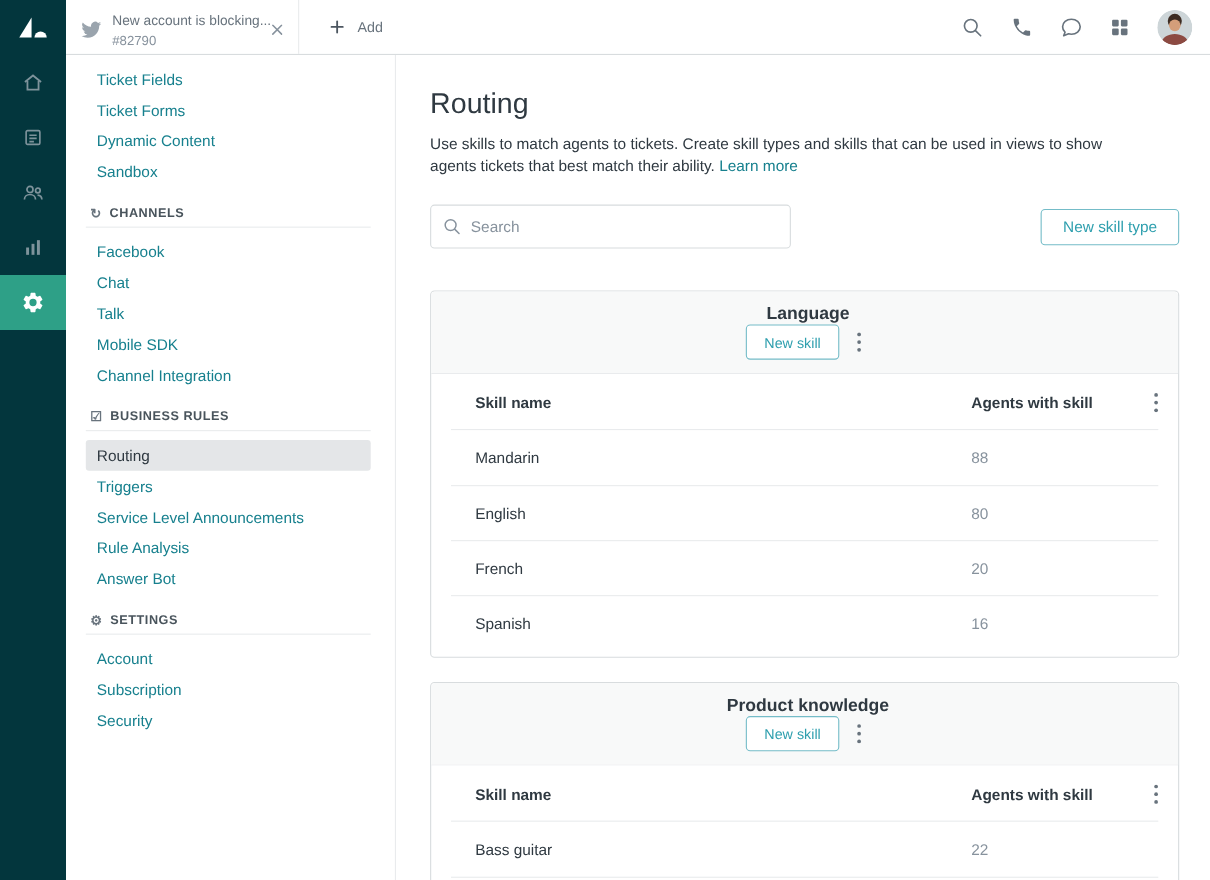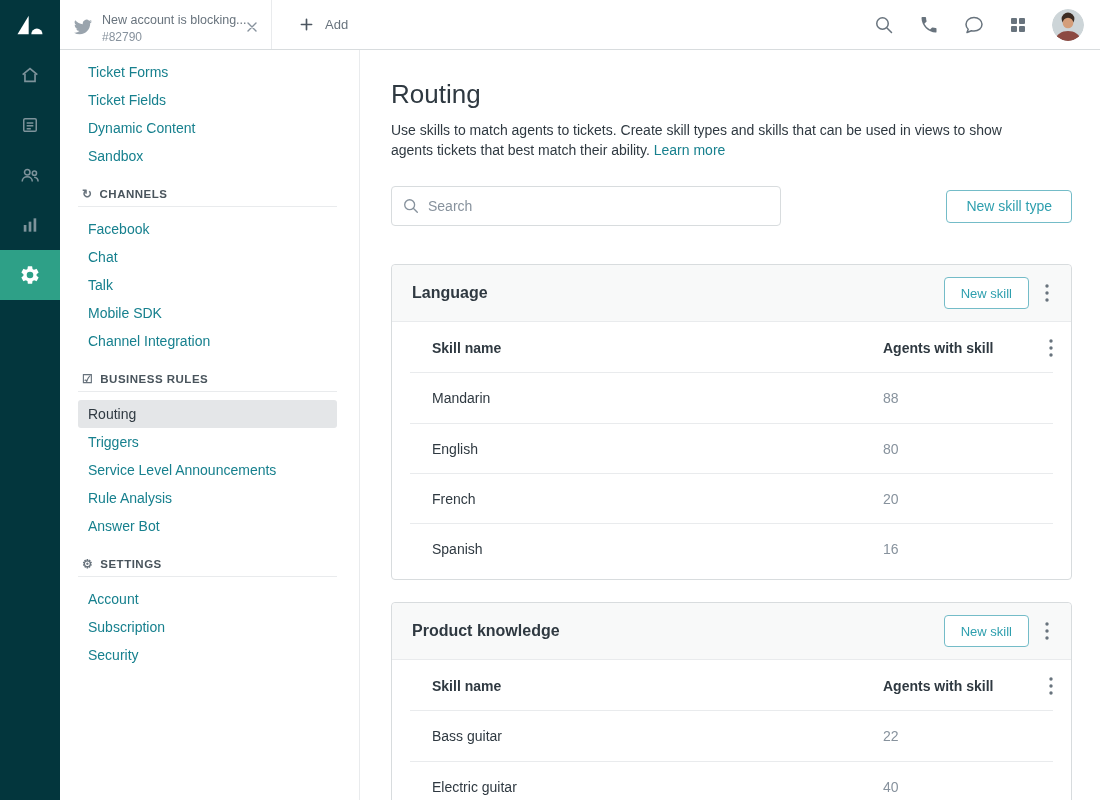--- a/index.html
+++ b/index.html
@@ -45,34 +45,34 @@
   .nav-group-icon{font-size:12px;color:var(--muted);line-height:1;}
   .nav-divider{border-top:1px solid var(--row-border);margin:6px 0 8px;}
 
   
   .main{position:absolute;left:361px;top:51px;right:0;bottom:0;background:#fff;
         overflow:hidden;padding:28px 28px 0 30px;}
   .page-title{font-size:26px;font-weight:400;margin:0 0 10px;color:var(--text);}
   .page-desc{font-size:14px;line-height:20px;margin:0;max-width:648px;color:var(--text);}
   .page-desc a{color:var(--link);text-decoration:none;cursor:pointer;}
   .toolbar{display:flex;justify-content:space-between;align-items:center;margin:26px 0 38px;}
-  .search{position:relative;width:390px;border-radius:12px;}
+  .search{position:relative;width:328px;border-radius:12px;}
   .search input{width:100%;height:40px;border:1px solid var(--border);border-radius:4px;
                 padding:0 12px 0 36px;font-size:14px;font-family:inherit;color:var(--text);outline:none;}
   .search input::placeholder{color:var(--faint);}
   .search-icon{position:absolute;left:11px;top:11px;pointer-events:none;}
   .btn{background:#fff;border:1px solid var(--button-border);color:var(--button);
        border-radius:4px;font-family:inherit;cursor:pointer;}
   .btn-lg{height:33px;padding:0 19px;font-size:14px;}
   .btn-sm{height:32px;padding:0 16px;font-size:13px;}
 
   .card{border:1px solid var(--border);border-radius:4px;margin-bottom:22px;background:#fff;}
   .card-header{display:flex;align-items:center;justify-content:space-between;
                padding:12px 14px 12px 20px;background:#F8F9F9;border-bottom:1px solid var(--row-border);
-               border-radius:4px 4px 0 0;}
+               border-radius:4px 4px 0 0;flex-direction:column;}
   .card-title{font-size:16px;font-weight:bold;margin:0;color:var(--text);}
   .card-actions{display:flex;align-items:center;gap:16px;padding-right:8px;}
   .kebab{display:flex;align-items:center;cursor:pointer;color:var(--muted);}
   .table{padding:0 18px 6px;}
   .thead{display:flex;align-items:center;padding:17px 0 15px;border-bottom:1px solid var(--row-border);}
   .th{font-weight:bold;}
   .col-skill{flex:1;padding-left:22px;font-size:14px;color:var(--text);}
   .col-agents{width:140px;font-size:14px;color:var(--faint);}
   .thead .col-agents{color:var(--text);}
   .col-menu{width:30px;display:flex;justify-content:flex-end;}
@@ -189,22 +189,22 @@
       </svg>
     </span>
   </div>
 </header>
 
 <nav class="subnav">
   <div>
       <div class="nav-group">
 
     <div>
+          <a class="nav-item">Ticket Fields</a>
           <a class="nav-item">Ticket Forms</a>
-          <a class="nav-item">Ticket Fields</a>
           <a class="nav-item">Dynamic Content</a>
           <a class="nav-item">Sandbox</a>
         </div>
   </div>
       <div class="nav-group">
     <div class="nav-group-header">
       <span class="nav-group-icon">↻</span>
       <span>CHANNELS</span>
     </div>
     <div class="nav-divider"></div>

